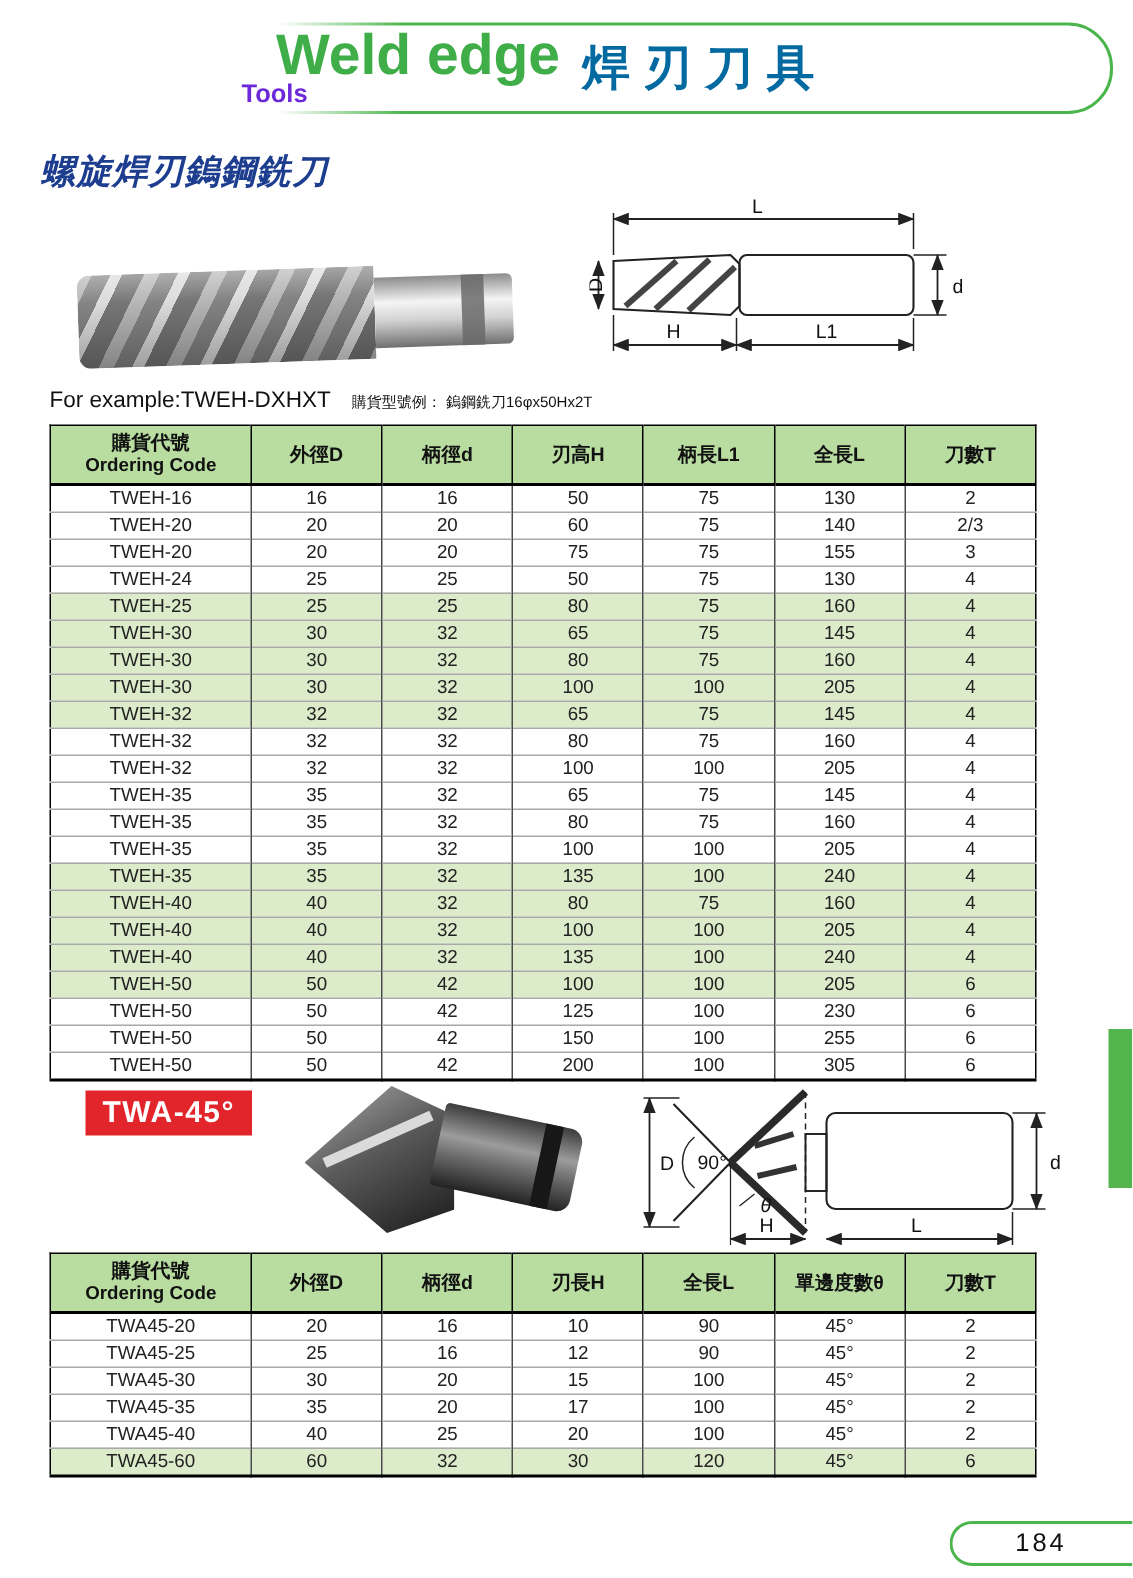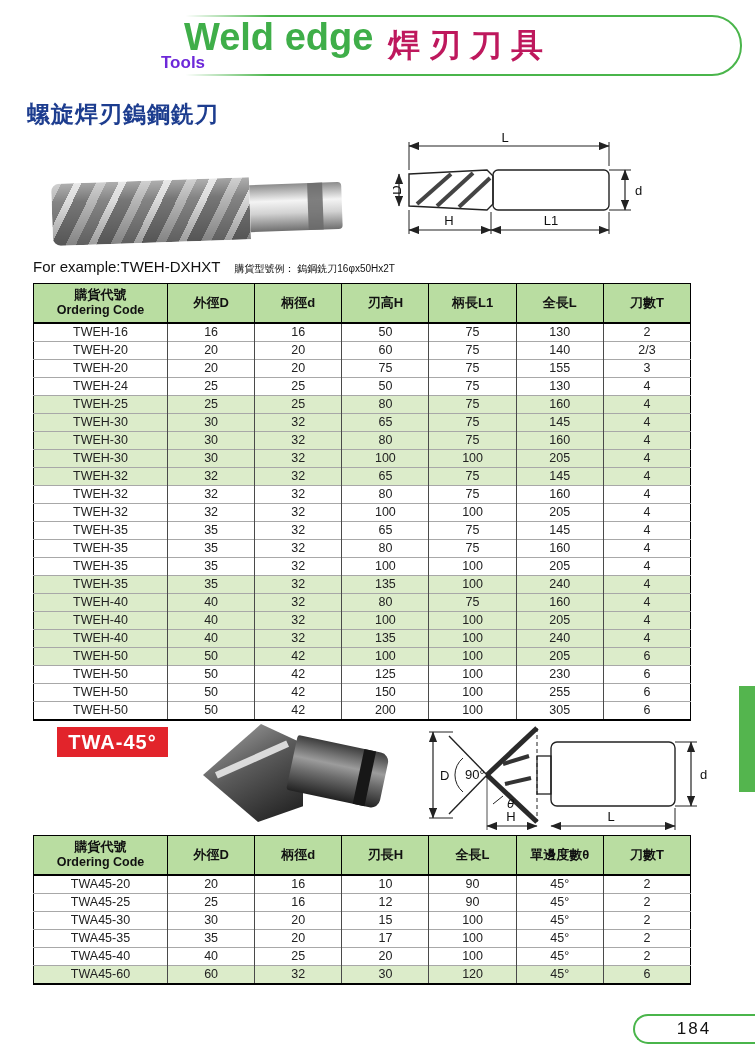--- a/index.html
+++ b/index.html
@@ -12,24 +12,24 @@
 
   
   .banner-box{position:absolute; left:150px; top:15px; width:592px; height:61px;
     border:2px solid var(--border-green); border-radius:14px 30px 30px 14px;}
   .banner-fade{position:absolute; left:140px; top:10px; width:130px; height:72px;
     background:linear-gradient(to right,#fff 35%,rgba(255,255,255,0)); z-index:2;}
   .brand{position:absolute; left:158px; top:16px; z-index:3; font-size:38px; font-weight:bold;
     color:var(--brand-green); letter-spacing:0px;margin-left:26px;}
   .brand-sub{position:absolute; left:161px; top:53px; z-index:3; font-size:17px; font-weight:bold; color:#6d28d9;}
   .cjk-title{position:absolute; left:388px; top:24px; z-index:3; font-size:32px; font-weight:bold;
-    color:#be185d; letter-spacing:9px; white-space:nowrap;}
-
-  
-  .section-title{position:absolute; left:27px; top:99px; font-size:23px; font-weight:bold; color:var(--navy); letter-spacing:1px;}
+    color:#0369a1; letter-spacing:9px; white-space:nowrap;}
+
+  
+  .section-title{position:absolute; left:27px; top:99px; font-size:23px; font-weight:bold; color:var(--navy); letter-spacing:1px;font-style:italic;}
   .badge{position:absolute; background:var(--badge-red); color:#fff; font-weight:bold;
     display:flex; align-items:center; justify-content:center; letter-spacing:1px;}
   #badge-tweh{left:28px; top:134px; width:167px; height:30px; font-size:20px;}
   #badge-twa{left:57px; top:727px; width:111px; height:30px; font-size:20px;}
 
   
   .photo1{position:absolute; left:52px; top:176px; width:290px; height:70px; transform:rotate(-2deg);}
   .flute1{position:absolute; left:0; top:3px; width:198px; height:62px; border-radius:8px 0 0 8px;
     background:
       linear-gradient(to bottom, rgba(255,255,255,.35), rgba(0,0,0,0) 30%, rgba(0,0,0,.28)),

